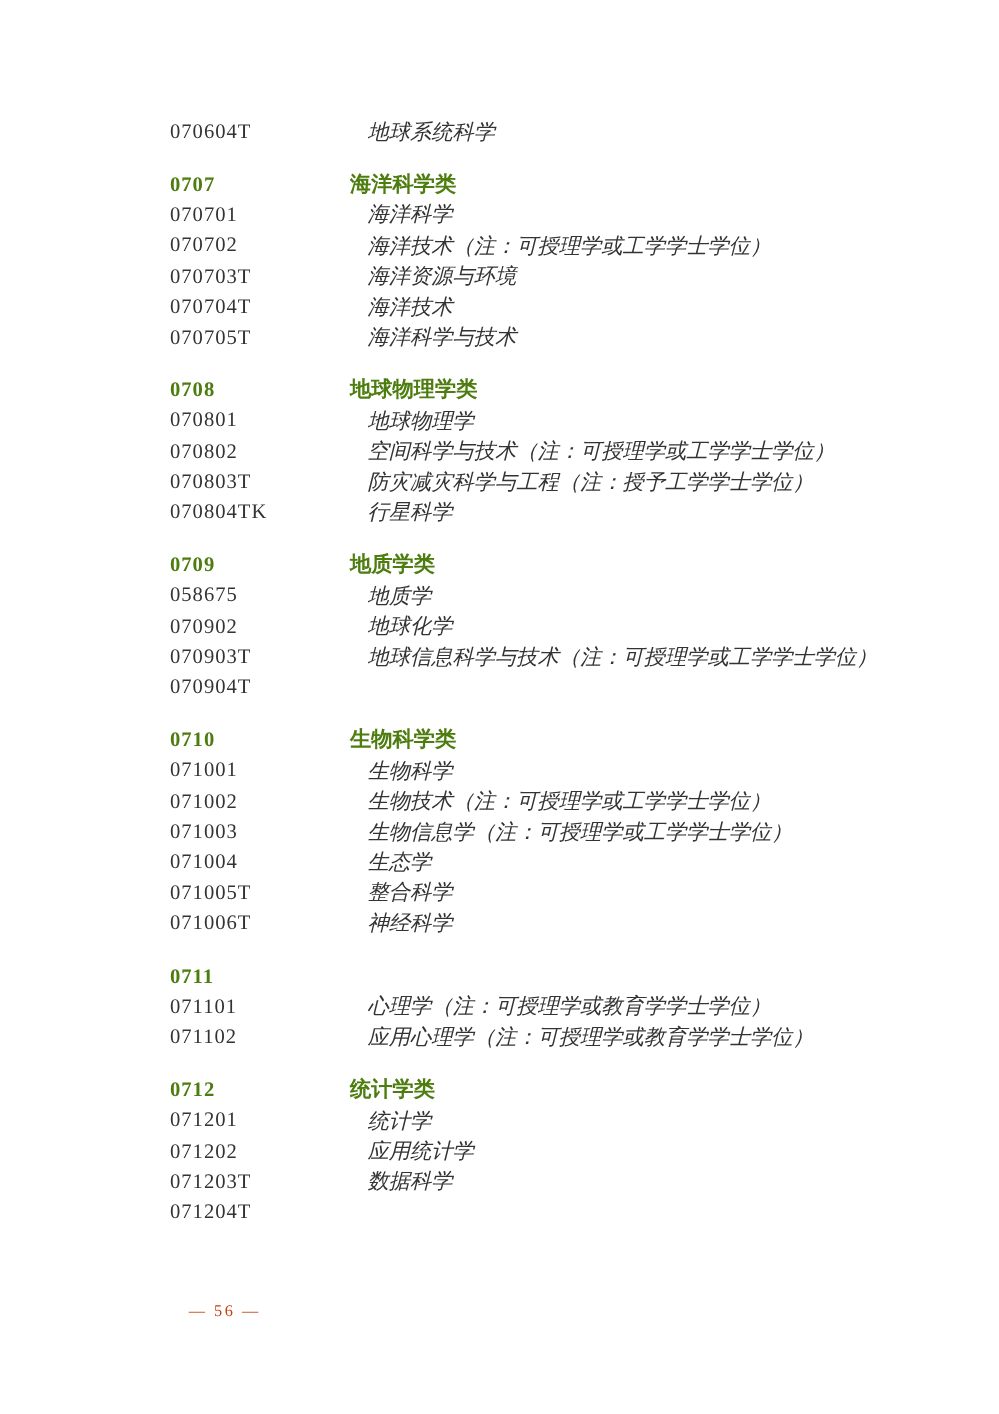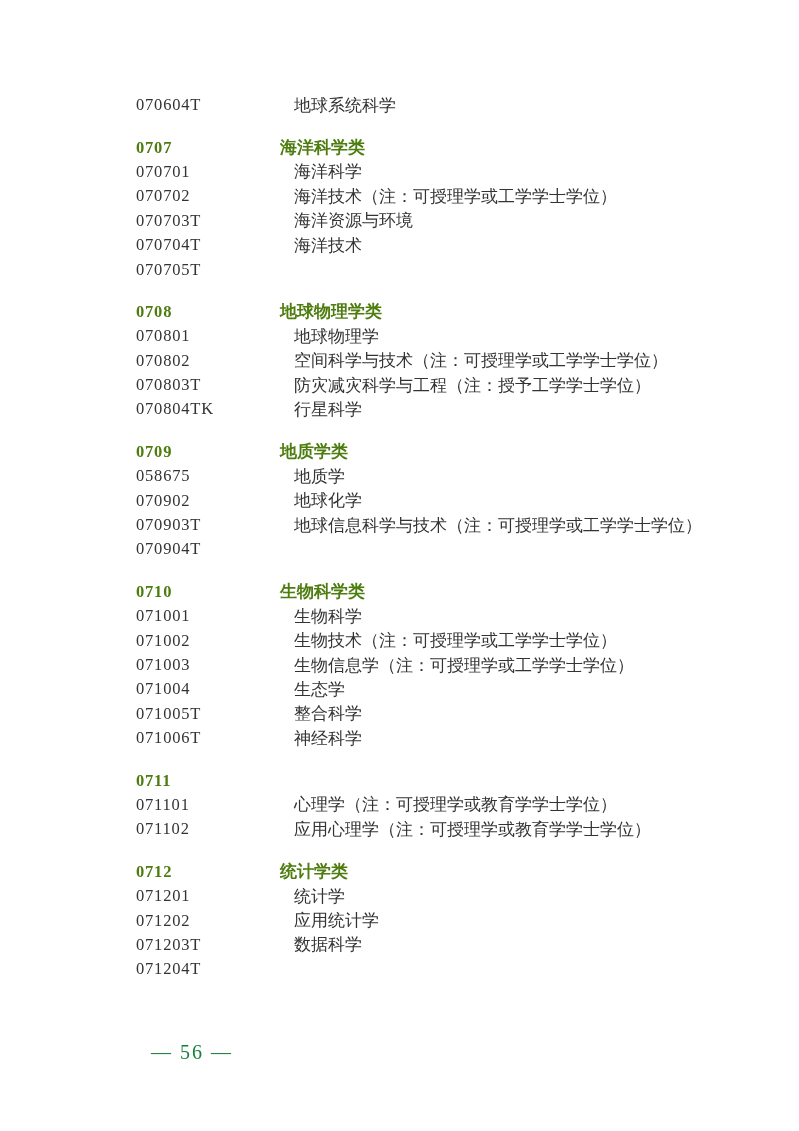--- a/index.html
+++ b/index.html
@@ -44,28 +44,29 @@
   .section {
     margin-top: 18px;
   }
   .section-header .code,
   .section-header .name {
     font-weight: bold;
     color: #4d7c0f;
   }
   .item-row .name {
     padding-left: 14px;
+    font-style: italic;
   }
   .footer {
     position: absolute;
     left: 151px;
     top: 1041px;
-    font-size: 20px;
+    font-size: 13px;
     letter-spacing: 2px;
-    color: #15803d;
+    color: #c2410c;
   }
 </style>
 </head>
 <body>
 
 <div class="page">
   <div class="content" id="catalog-root">
       <div class="leading-block">
         <div class="row item-row">
           <span class="code">070604T</span>
@@ -88,20 +89,21 @@
         <div class="row item-row">
           <span class="code">070703T</span>
           <span class="name">海洋资源与环境</span>
         </div>
         <div class="row item-row">
           <span class="code">070704T</span>
           <span class="name">海洋技术</span>
         </div>
         <div class="row item-row">
           <span class="code">070705T</span>
+          <span class="name">海洋科学与技术</span>
         </div>
       </div>
       <div class="section">
         <div class="row section-header">
           <span class="code">0708</span>
           <span class="name">地球物理学类</span>
         </div>
         <div class="row item-row">
           <span class="code">070801</span>
           <span class="name">地球物理学</span>

